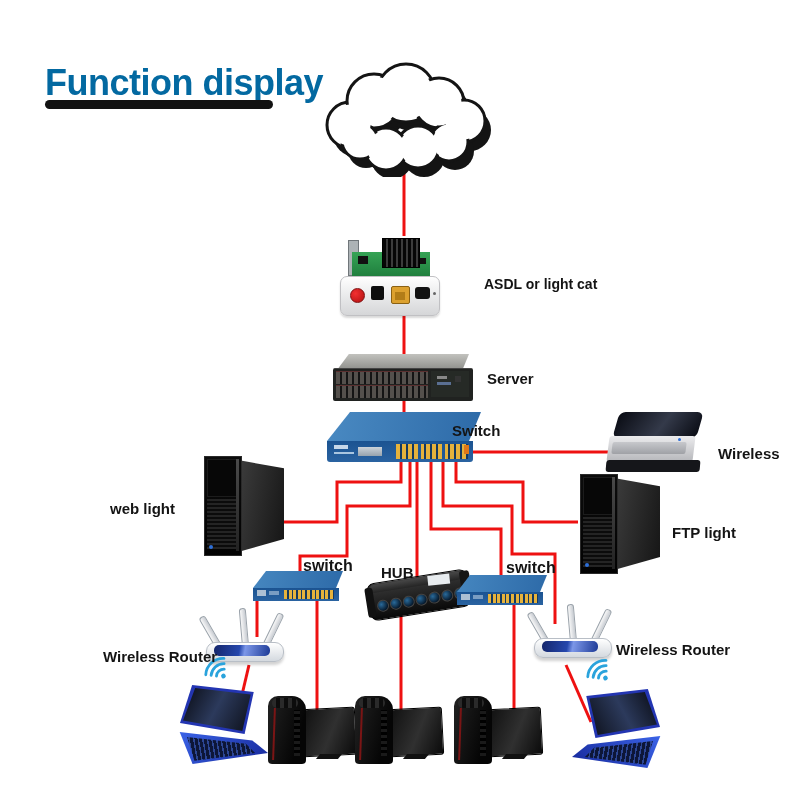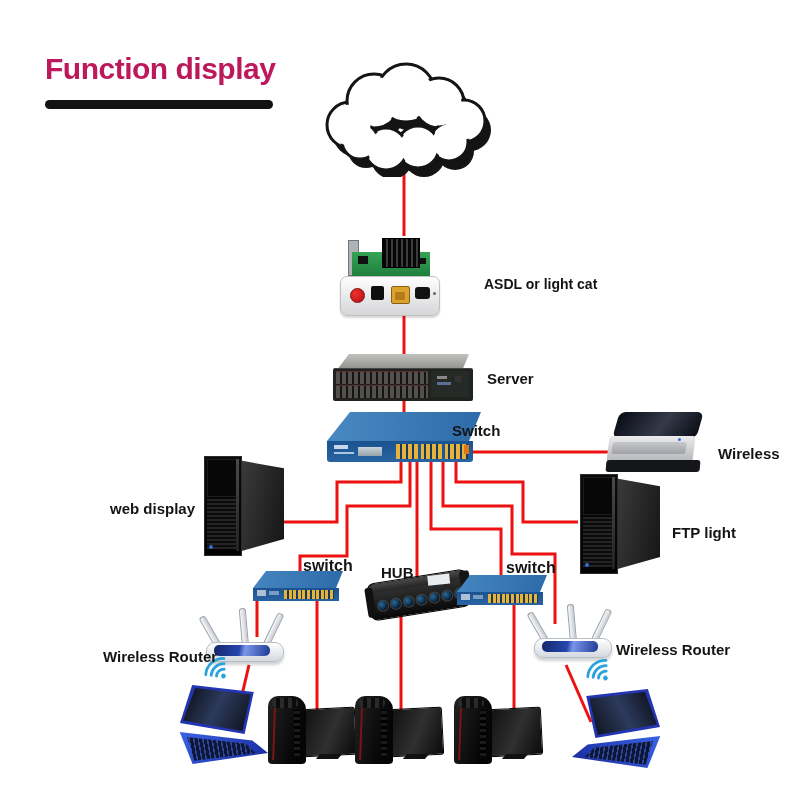--- a/index.html
+++ b/index.html
@@ -8,22 +8,22 @@
   }
   html,body{margin:0;padding:0;background:#fff;}
   .canvas{position:relative;width:800px;height:800px;background:#fff;overflow:hidden;
           font-family:"Liberation Sans",sans-serif;color:var(--ink);}
   .abs{position:absolute;}
   .dev{position:absolute;z-index:2;}
   .dev *{position:absolute;}
   .lbl{position:absolute;z-index:3;font-weight:700;font-size:14px;color:#141414;white-space:nowrap;}
 
   
-  .title{position:absolute;left:45px;top:52px;z-index:3;font-size:30px;font-weight:700;
-         letter-spacing:-.5px;color:#be185d;}
+  .title{position:absolute;left:45px;top:62px;z-index:3;font-size:36px;font-weight:700;
+         letter-spacing:-.5px;color:#0369a1;}
   .title-underline{position:absolute;left:45px;top:100px;width:228px;height:9px;
          background:#121212;border-radius:5px;z-index:3;}
 
   
   .wires{position:absolute;left:0;top:0;z-index:1;}
   .wires polyline{fill:none;stroke:var(--line-red);stroke-width:3;}
 
   
   .cloud-label{position:absolute;left:312px;top:97px;width:180px;text-align:center;z-index:3;
          font-size:29px;font-weight:700;letter-spacing:1px;color:var(--intel-red);}
@@ -279,21 +279,21 @@
 
   <div class="dev tower" style="left:196px;top:456px;">
     <div class="side"></div>
     <div class="front">
       <div class="bezel"></div>
       <div class="mesh"></div>
       <div class="strip"></div>
       <div class="led"></div>
     </div>
   </div>
-  <div class="lbl" style="left:110px;top:500px;font-size:15px;">web display</div>
+  <div class="lbl" style="left:110px;top:500px;font-size:15px;">web light</div>
 
   <div class="dev tower" style="left:572px;top:474px;">
     <div class="side"></div>
     <div class="front">
       <div class="bezel"></div>
       <div class="mesh"></div>
       <div class="strip"></div>
       <div class="led"></div>
     </div>
   </div>

